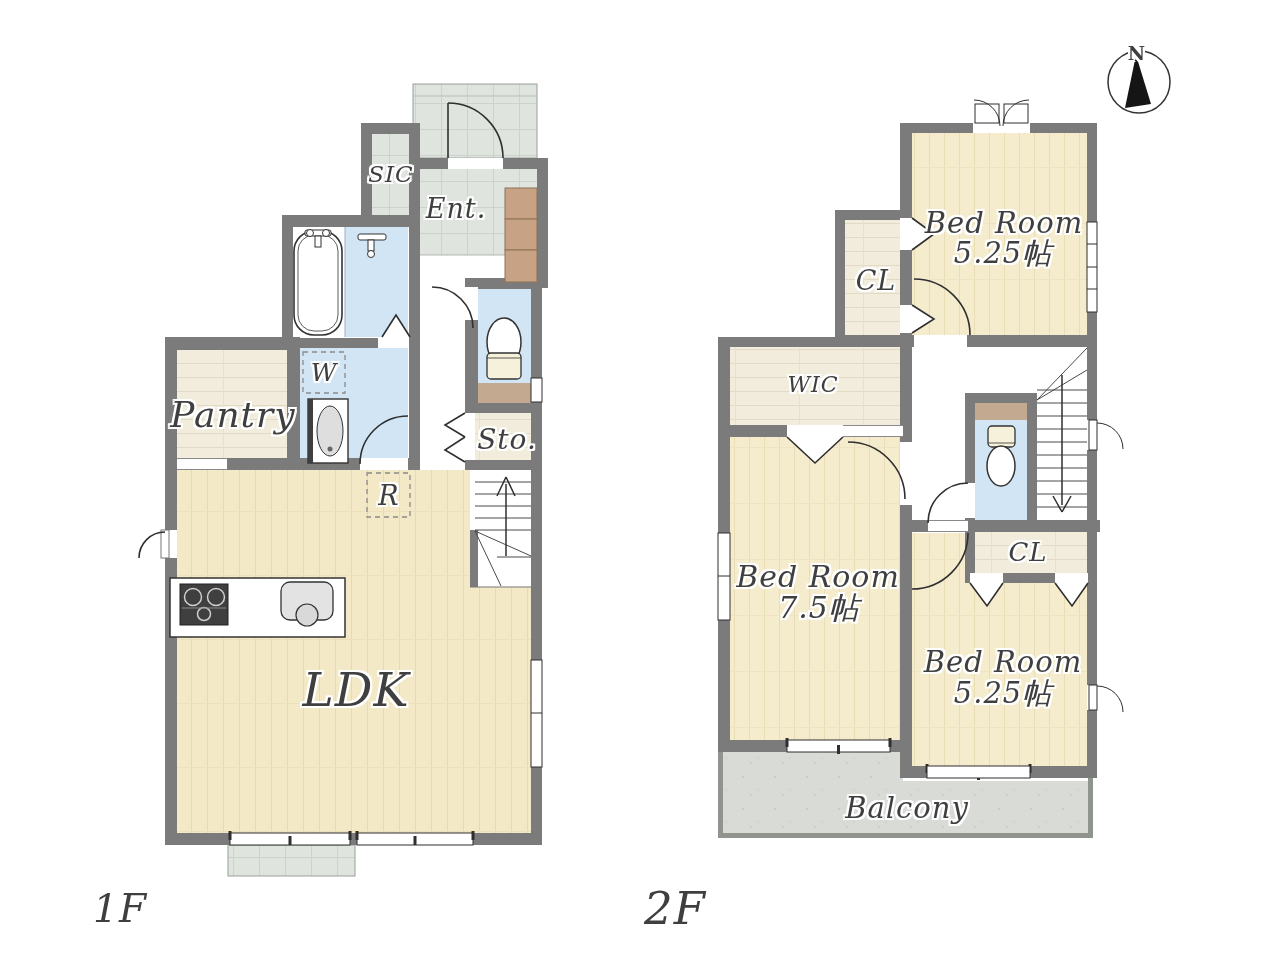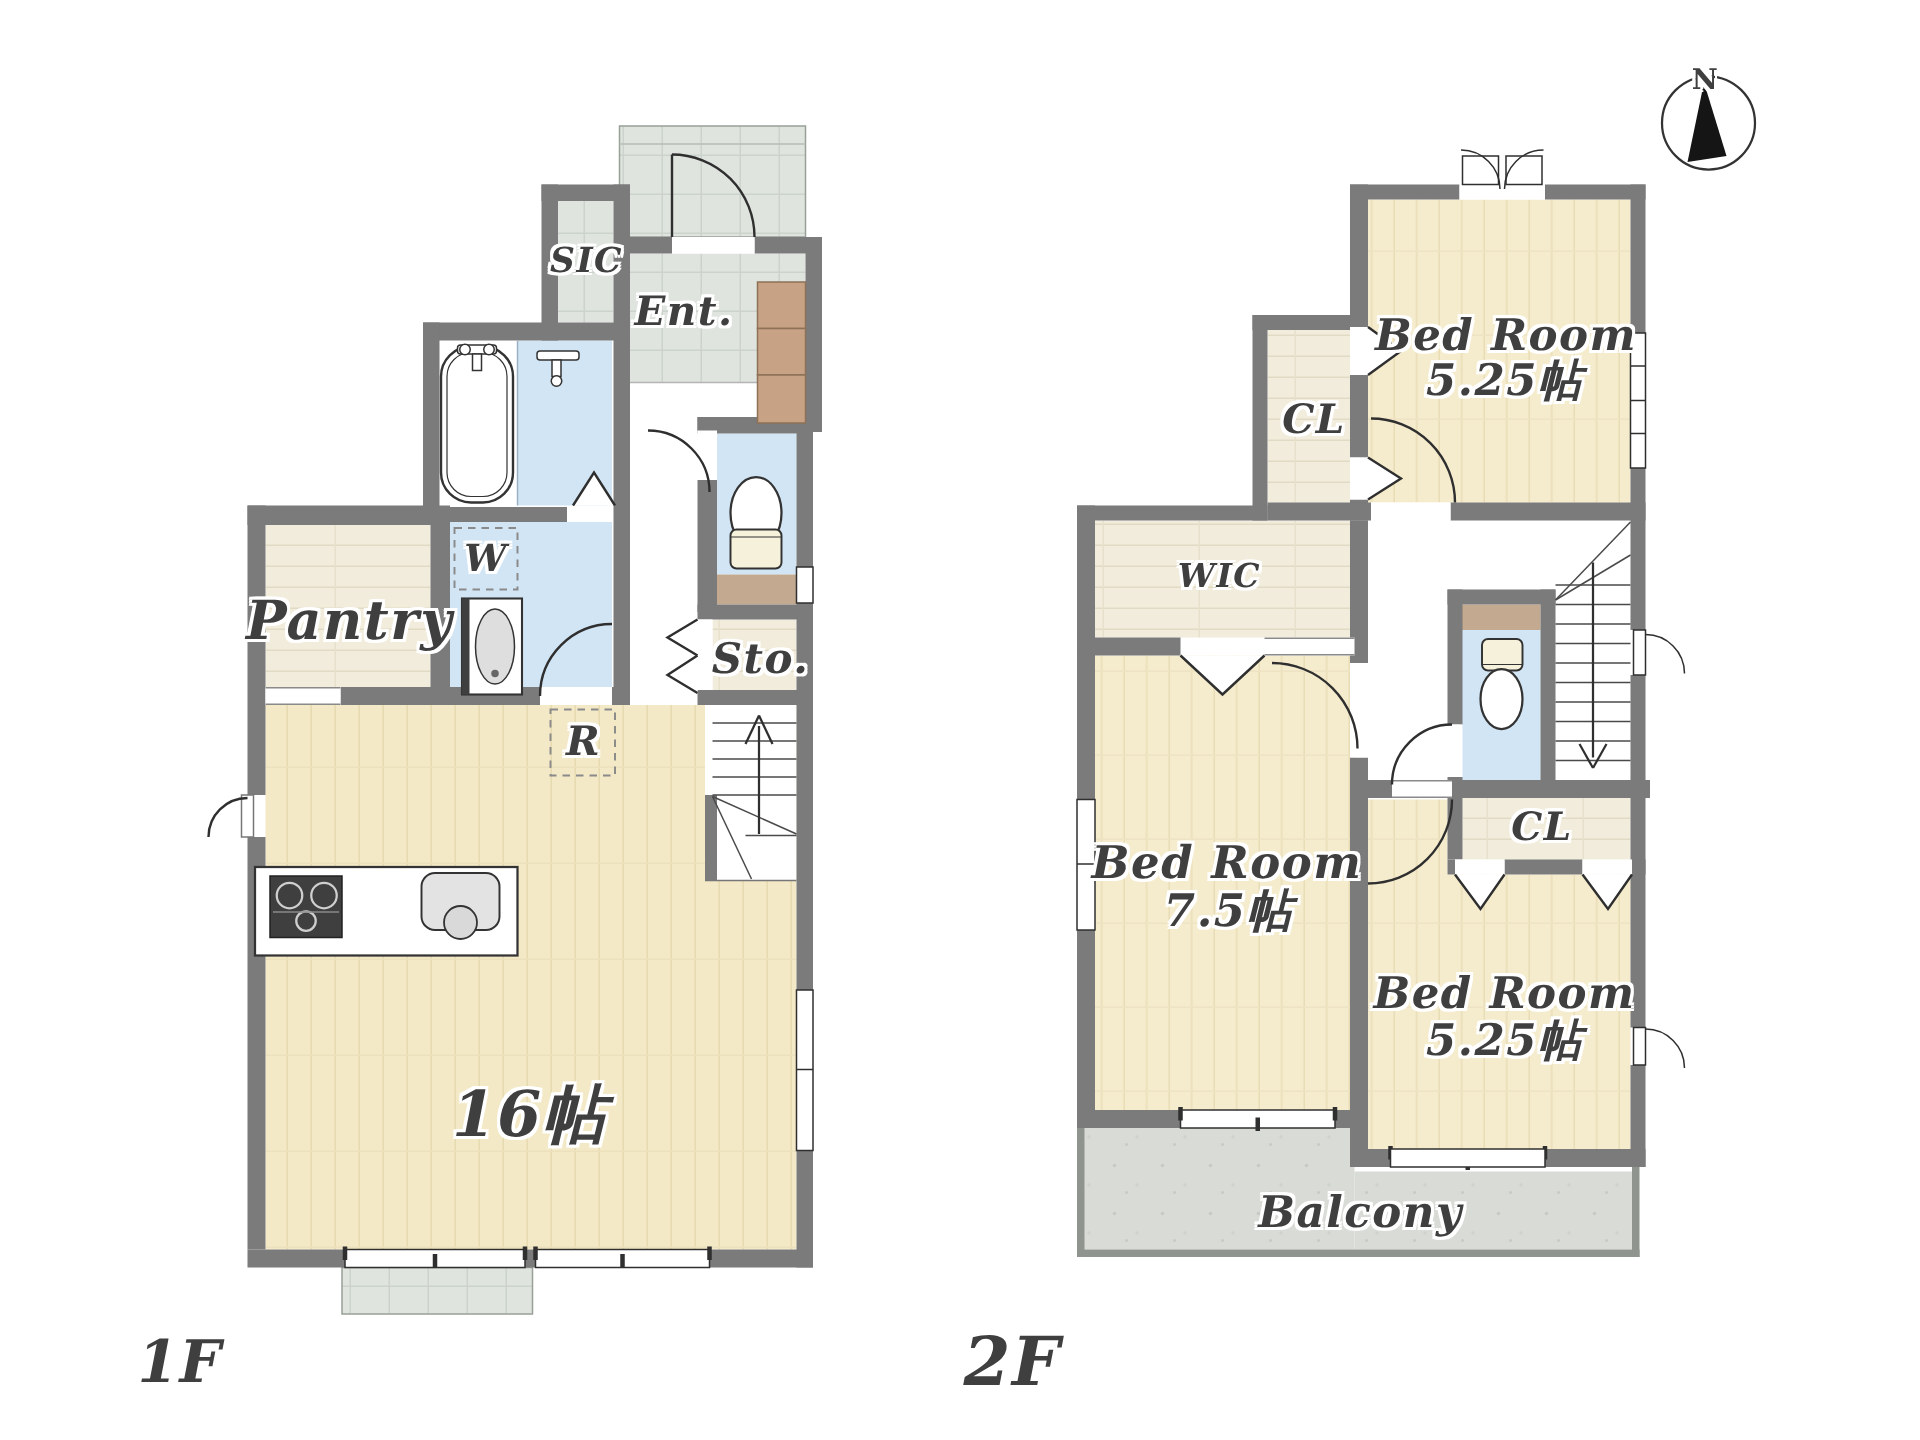--- a/index.html
+++ b/index.html
@@ -2,21 +2,21 @@
 <html style="--wall: #7b7b7b; --wood: #f3e9c6; --bed: #f5ecce; --lwood: #f1ecdb; --tile: #dfe4df; --blue: #d2e5f4; --brown: #c7a285; --brown2: #c2a98f; --balc: #d8dbd6; --line: #2f2f2f; --text: #3f3f3f;"><head>
 <meta charset="utf-8">
 <style>
   html,body{margin:0;padding:0;background:#fff;}
   .stage{position:relative;width:1280px;height:960px;background:#ffffff;overflow:hidden;
          font-family:"DejaVu Serif","Liberation Serif",serif;}
   .stage svg{position:absolute;left:0;top:0;}
   .lbl{position:absolute;transform:translate(-50%,-50%);font-style:italic;color:var(--text);
        white-space:nowrap;letter-spacing:1px;
        text-shadow:-2px -2px 0 #fff,2px -2px 0 #fff,-2px 2px 0 #fff,2px 2px 0 #fff,
-                   -2px 0 0 #fff,2px 0 0 #fff,0 -2px 0 #fff,0 2px 0 #fff;font-weight:bold;}
+                   -2px 0 0 #fff,2px 0 0 #fff,0 -2px 0 #fff,0 2px 0 #fff;}
   .lbl.upright{font-style:normal;font-weight:bold;}
 </style>
 </head>
 <body>
 
 <div class="stage">
 
 <svg width="1280" height="960" viewBox="0 0 1280 960">
   <defs>
     <pattern id="pVwood" width="16" height="64" patternUnits="userSpaceOnUse">
@@ -351,21 +351,21 @@
     <polygon points="1136,55 1125,108 1151,104" fill="#151515"></polygon>
   </g>
 </svg>
 
 <div class="lbl" style="left:391px;top:174px;font-size:23px">SIC</div>
 <div class="lbl" style="left:456px;top:208px;font-size:27px">Ent.</div>
 <div class="lbl" style="left:233px;top:414px;font-size:36px">Pantry</div>
 <div class="lbl" style="left:324px;top:372px;font-size:25px">W</div>
 <div class="lbl" style="left:389px;top:495px;font-size:27px">R</div>
 <div class="lbl" style="left:507px;top:439px;font-size:28px">Sto.</div>
-<div class="lbl" style="left:353px;top:743px;font-size:42px">16帖</div>
+<div class="lbl" style="left:356px;top:689px;font-size:47px">LDK</div>
 <div class="lbl" style="left:120px;top:908px;font-size:39px">1F</div>
 
 <div class="lbl" style="left:1004px;top:223px;font-size:29px">Bed Room</div>
 <div class="lbl" style="left:1003px;top:254px;font-size:29px">5.25帖</div>
 <div class="lbl" style="left:876px;top:280px;font-size:27px">CL</div>
 <div class="lbl" style="left:813px;top:384px;font-size:22px">WIC</div>
 <div class="lbl" style="left:818px;top:576px;font-size:30px">Bed Room</div>
 <div class="lbl" style="left:819px;top:608px;font-size:30px">7.5帖</div>
 <div class="lbl" style="left:1028px;top:552px;font-size:26px">CL</div>
 <div class="lbl" style="left:1003px;top:662px;font-size:29px">Bed Room</div>

